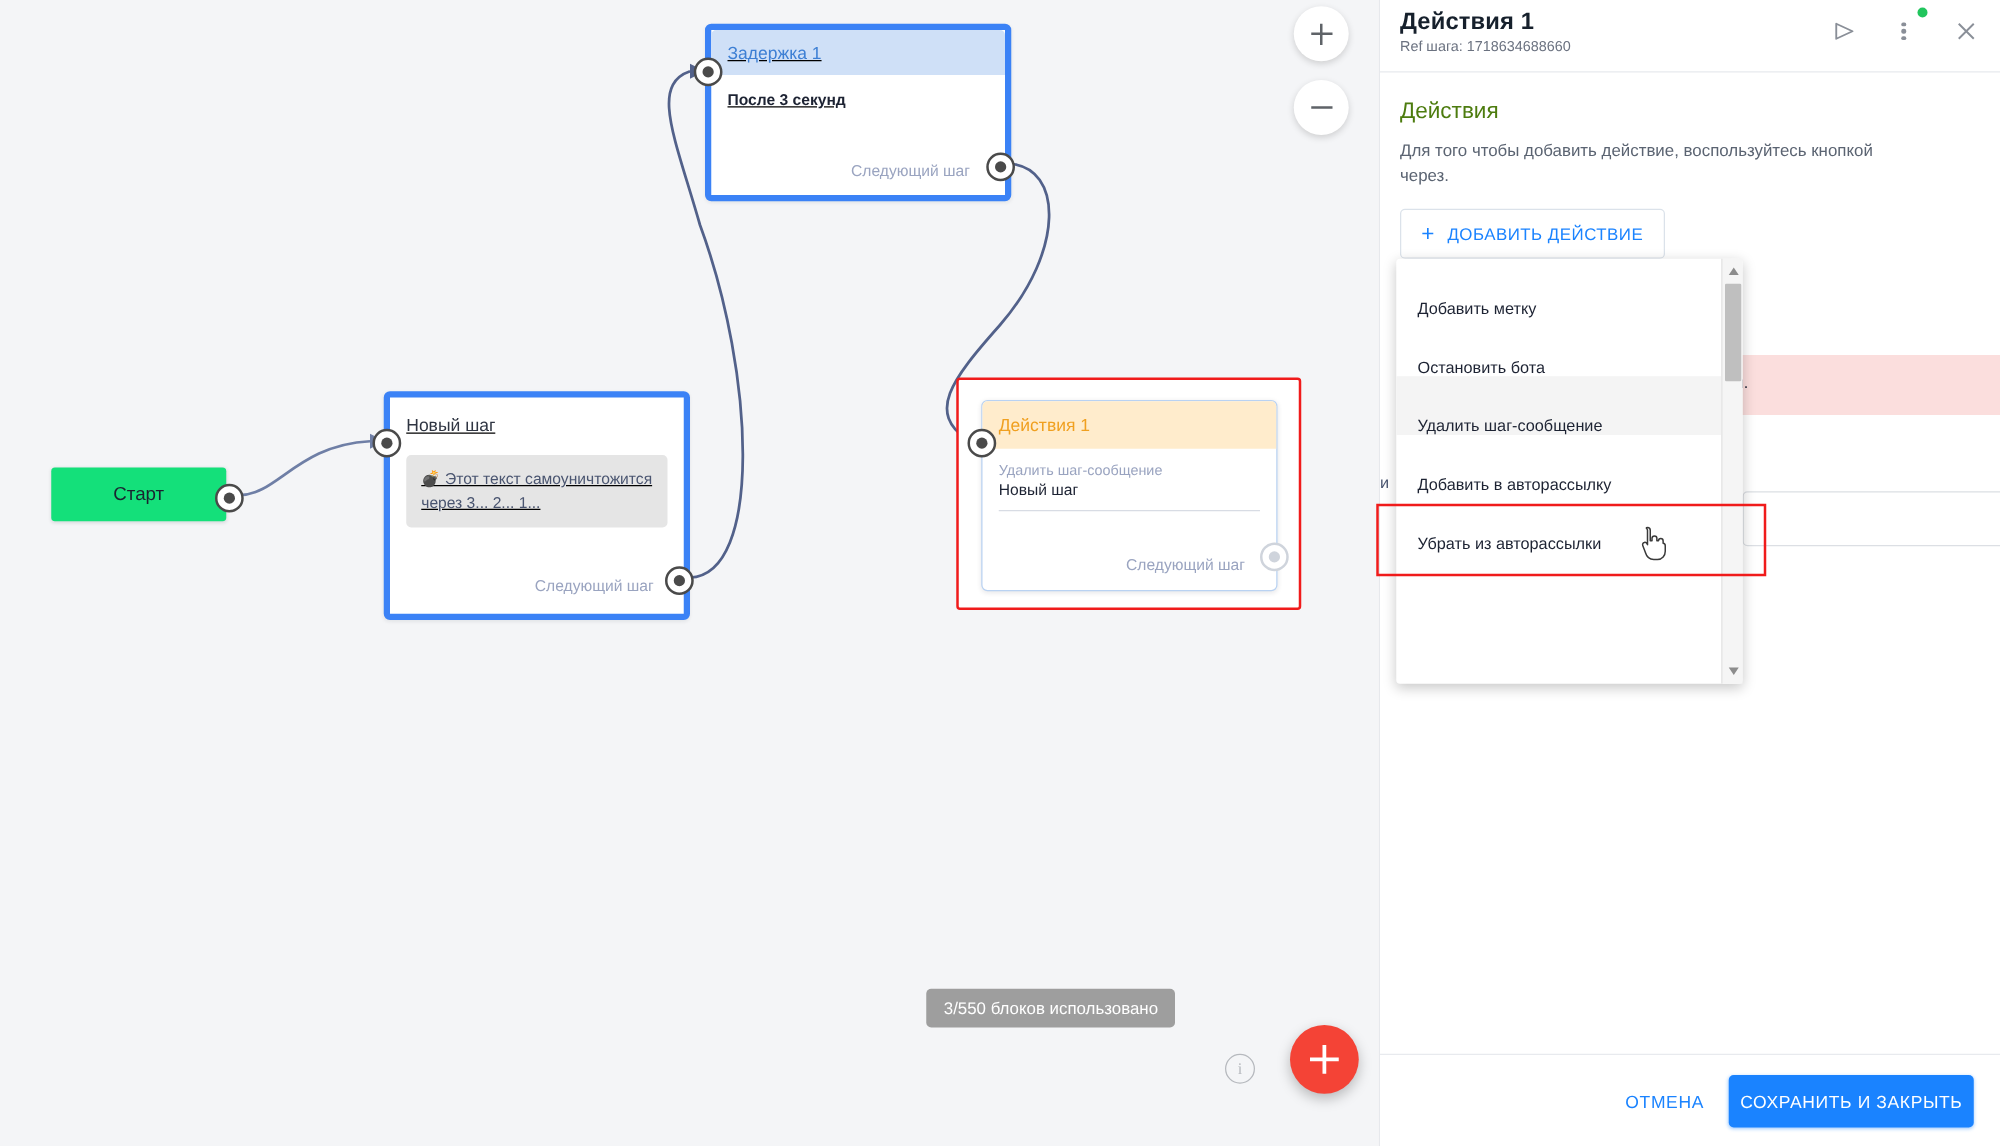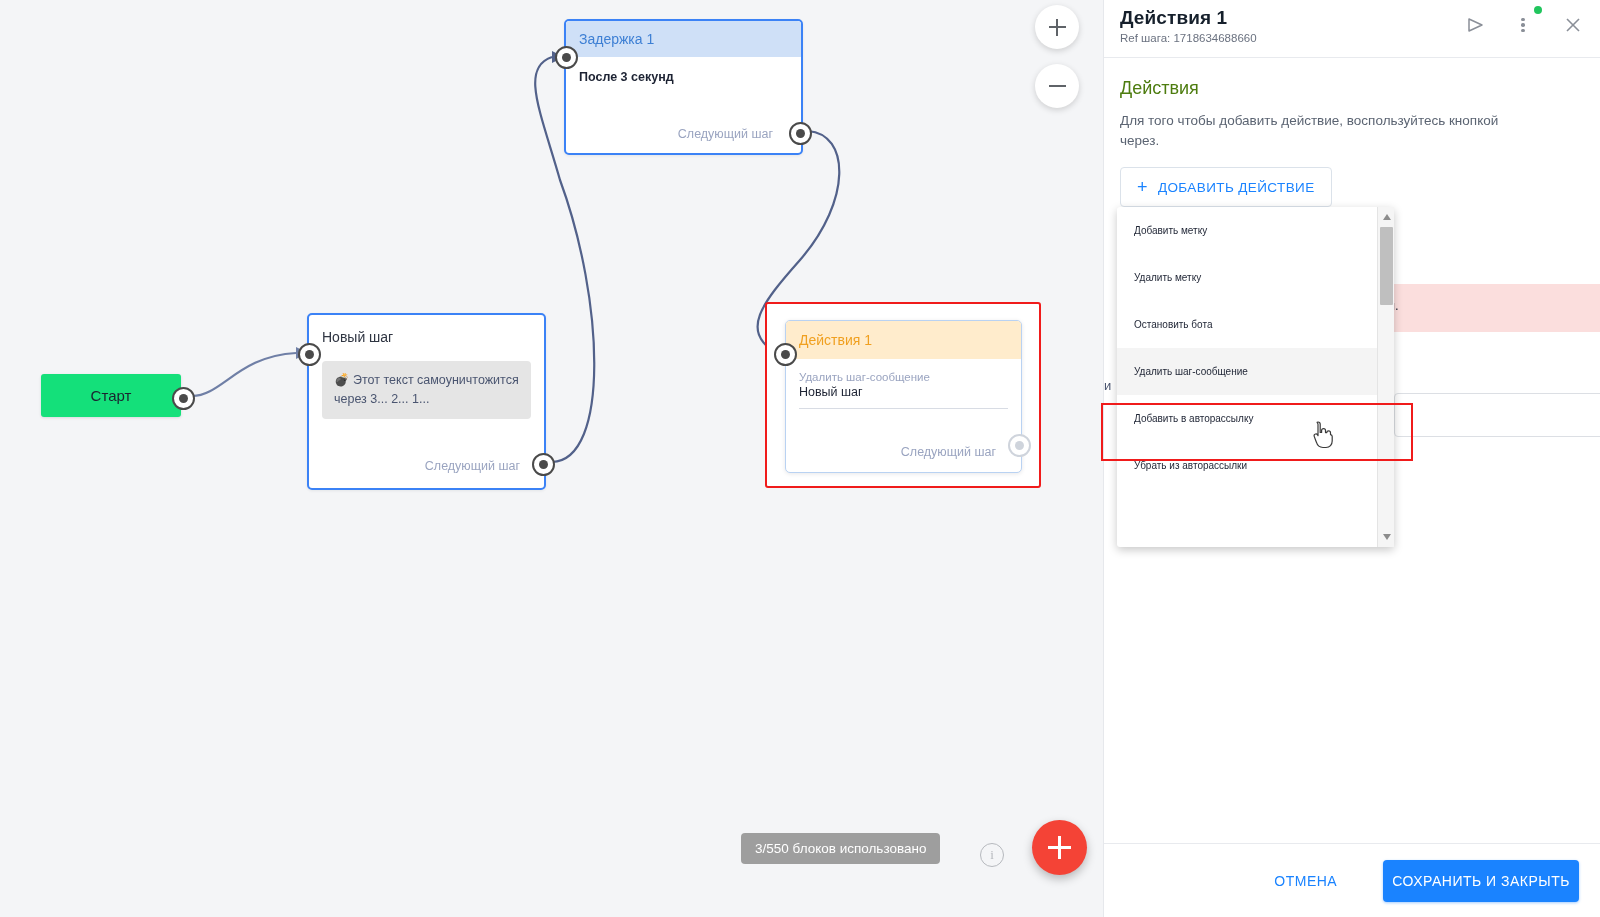--- a/index.html
+++ b/index.html
@@ -32,23 +32,24 @@
   .zoom-btn .bar { position: absolute; background: #5f6368; }
   .zoom-btn .h { width: 17px; height: 1.8px; }
   .zoom-btn .v { width: 1.8px; height: 17px; }
   #zoom-in { left: 1035px; top: 5px; }
   #zoom-out { left: 1035px; top: 64px; }
 
   
   .node {
     position: absolute;
     background: #ffffff;
-    border: 2px solid #3b82f6;
+    border: 5px solid #3b82f6;
     border-radius: 5px;
     box-shadow: 0 1px 3px rgba(16,24,40,.07);
+    text-decoration: underline;
   }
   .port {
     position: absolute;
     width: 19px; height: 19px; border-radius: 50%;
     background: #ffffff; border: 2px solid #4a4a4a;
     display:flex; align-items:center; justify-content:center;
     cursor: pointer;
     z-index: 5;
   }
   .port::after{
@@ -104,21 +105,21 @@
     height:38px; background:#ffeccc; border-radius:4px 4px 0 0;
     display:flex; align-items:center; padding-left:13px;
     font-size:14px; color:#f0a020;
   }
   #node-actions .sub { padding:12px 13px 0 13px; font-size:11.5px; color:#9aa4c0; }
   #node-actions .val { padding:2px 13px 0 13px; font-size:12.5px; color:#1d2333; }
   #node-actions .rule { margin:9px 13px 0 13px; height:1px; background:#d8dce4; }
 
   
   #blocks-pill {
-    position:absolute; left:741px; top:833px;
+    position:absolute; left:741px; top:791px;
     background:#9e9e9e; color:#ffffff; border-radius:4px;
     padding:8px 14px; font-size:13.5px; white-space:nowrap;
   }
   #info-icon {
     position:absolute; left:980px; top:843px;
     width:22px; height:22px; border-radius:50%;
     border:1.6px solid #b6b9be; color:#b6b9be;
     display:flex; align-items:center; justify-content:center;
     font-size:13px; font-family:"Liberation Serif", serif; cursor:pointer;
   }
@@ -185,22 +186,22 @@
 
   
   #dropdown {
     position:absolute; left:1117px; top:207px; width:277px; height:340px;
     background:#ffffff; border-radius:3px;
     box-shadow:0 3px 10px rgba(0,0,0,.22);
     box-sizing:border-box; z-index:30;
   }
   #menu-list { position:absolute; left:0; top:0; right:17px; bottom:0; }
   .menu-item {
-    height:47px; display:flex; align-items:center;
-    padding-left:17px; font-size:10px; color:#1d2333;
+    height:47px; display:flex; align-items:flex-end;
+    padding-left:17px; font-size:13px; color:#1d2333;
     cursor:pointer; white-space:nowrap;
   }
   .menu-item.hl { background:#f4f4f4; }
   #menu-highlight-box {
     position:absolute; left:-16px; top:196px; width:312px; height:58px;
     border:2px solid #f01b1b; box-sizing:border-box; pointer-events:none; z-index:35;
   }
   
   #dd-scroll {
     position:absolute; right:0; top:0; width:17px; height:340px;
@@ -219,21 +220,21 @@
   
   #cursor-hand {
     position:absolute; left:1311px; top:420px; z-index:40; pointer-events:none;
   }
 
   
   #panel-footer {
     position:absolute; left:0; bottom:0; width:497px; height:74px;
     border-top:1px solid #e8eaee; background:#fff;
     display:flex; align-items:center; justify-content:flex-end;
-    gap:40px; padding-right:22px; box-sizing:border-box;
+    gap:14px; padding-right:22px; box-sizing:border-box;
   }
   #btn-cancel {
     background:none; border:none; color:#1a83ff; font-size:14px;
     letter-spacing:.5px; cursor:pointer; padding:10px 6px;
     font-family:"Liberation Sans", sans-serif;
   }
   #btn-save {
     background:#1a83ff; border:none; color:#ffffff; font-size:14px;
     letter-spacing:.5px; cursor:pointer; padding:13px 9px; border-radius:4px;
     font-family:"Liberation Sans", sans-serif;
@@ -359,23 +360,20 @@
       <button id="btn-save">СОХРАНИТЬ И ЗАКРЫТЬ</button>
     </div>
   </div>
 
   <div id="dropdown">
     <div id="menu-list">
         <div class="menu-item">
           <span>Добавить метку</span>
         </div>
         <div class="menu-item">
-          <span>Удалить метку</span>
-        </div>
-        <div class="menu-item">
           <span>Остановить бота</span>
         </div>
         <div class="menu-item hl">
           <span>Удалить шаг-сообщение</span>
         </div>
         <div class="menu-item">
           <span>Добавить в авторассылку</span>
         </div>
         <div class="menu-item">
           <span>Убрать из авторассылки</span>

